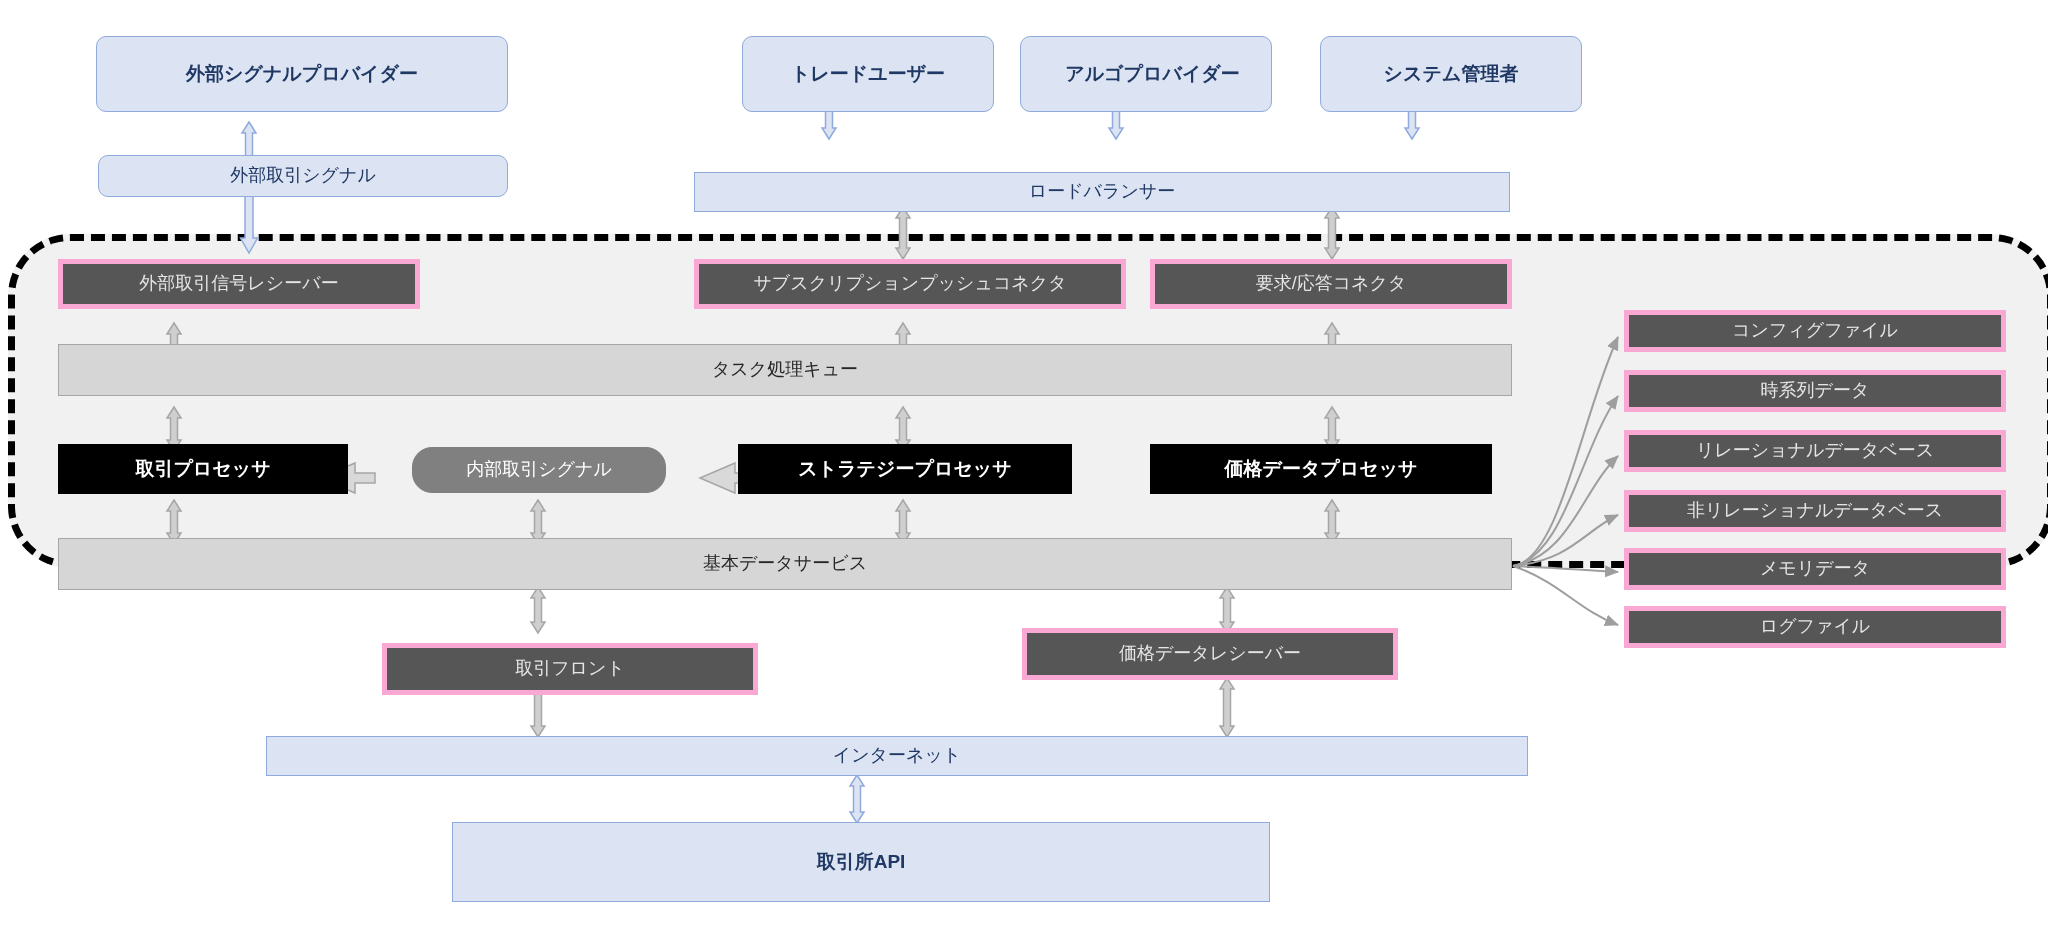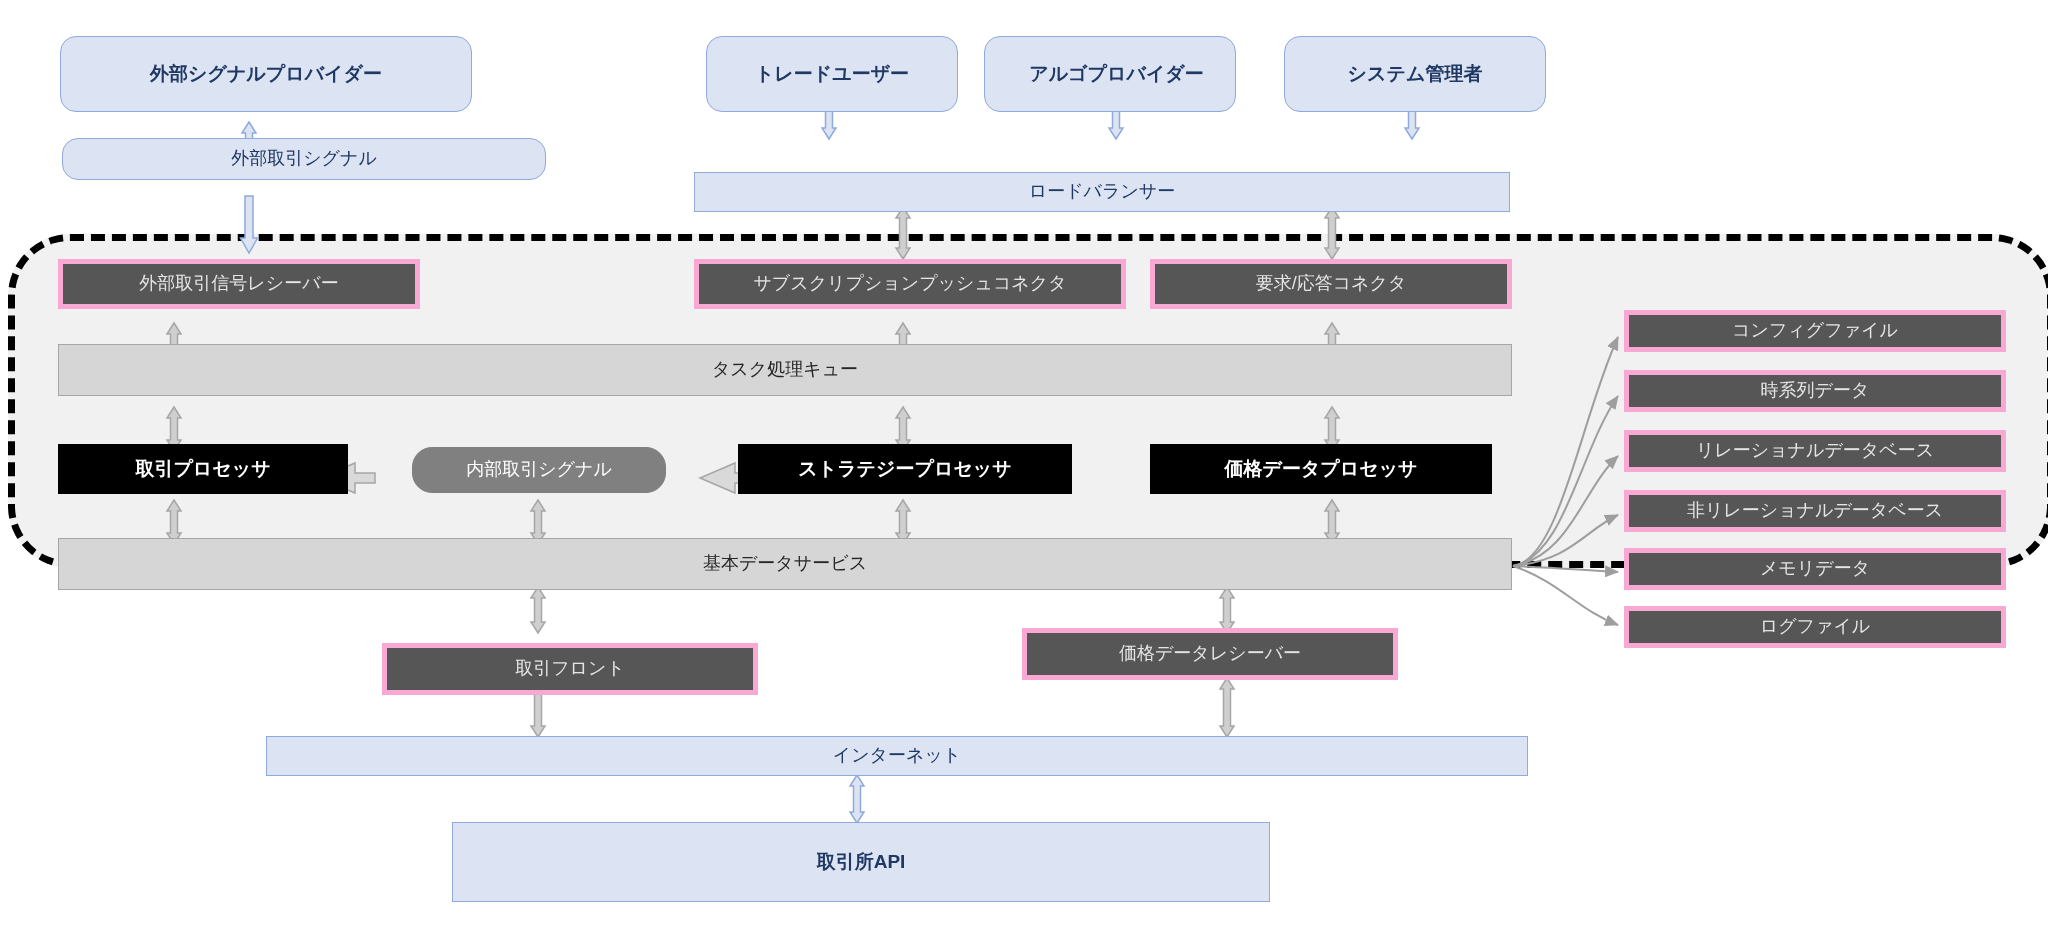--- a/index.html
+++ b/index.html
@@ -5,21 +5,21 @@
   html,body{margin:0;padding:0;background:#ffffff;}
   body{font-family:"Liberation Sans","DejaVu Sans",sans-serif;}
   #canvas{position:relative;width:2048px;height:935px;overflow:hidden;background:#ffffff;}
 
   .node{position:absolute;box-sizing:border-box;display:flex;align-items:center;justify-content:center;text-align:center;line-height:1.2;}
 
   
   .blue{background:#dce3f2;border:1.5px solid #8faadc;color:#1f3864;}
   .blue.bold{font-weight:bold;font-size:19px;}
   .blue.plain{font-weight:normal;font-size:18px;}
-  .r10{border-radius:16px;}
+  .r10{border-radius:10px;margin-left:36px;}
 
   
   .gray-dark{background:#565656;border:5px solid #f9a8d4;color:#e5e5e5;font-size:18px;font-weight:normal;}
 
   
   .gray-light{background:#d6d6d6;border:1.5px solid #a6a6a6;color:#262626;font-size:18px;}
 
   
   .black{background:#000000;border:1px solid #000000;color:#ffffff;font-size:19px;font-weight:bold;}
 
@@ -121,21 +121,21 @@
   </div>
 
   <div class="node blue bold r10" style="left:984px;top:36px;width:252px;height:76px;padding-left:13px;">
     <span>アルゴプロバイダー</span>
   </div>
 
   <div class="node blue bold r10" style="left:1284px;top:36px;width:262px;height:76px;">
     <span>システム管理者</span>
   </div>
 
-  <div class="node blue plain r10" style="left:62px;top:138px;width:484px;height:42px;align-items:center;">
+  <div class="node blue plain r10" style="left:62px;top:155px;width:410px;height:42px;align-items:center;">
     <span>外部取引シグナル</span>
   </div>
 
   <div class="node blue plain" style="left:694px;top:172px;width:816px;height:40px;">
     <span>ロードバランサー</span>
   </div>
 
   <div class="node gray-dark" style="left:58px;top:259px;width:362px;height:50px;">
     <span>外部取引信号レシーバー</span>
   </div>

